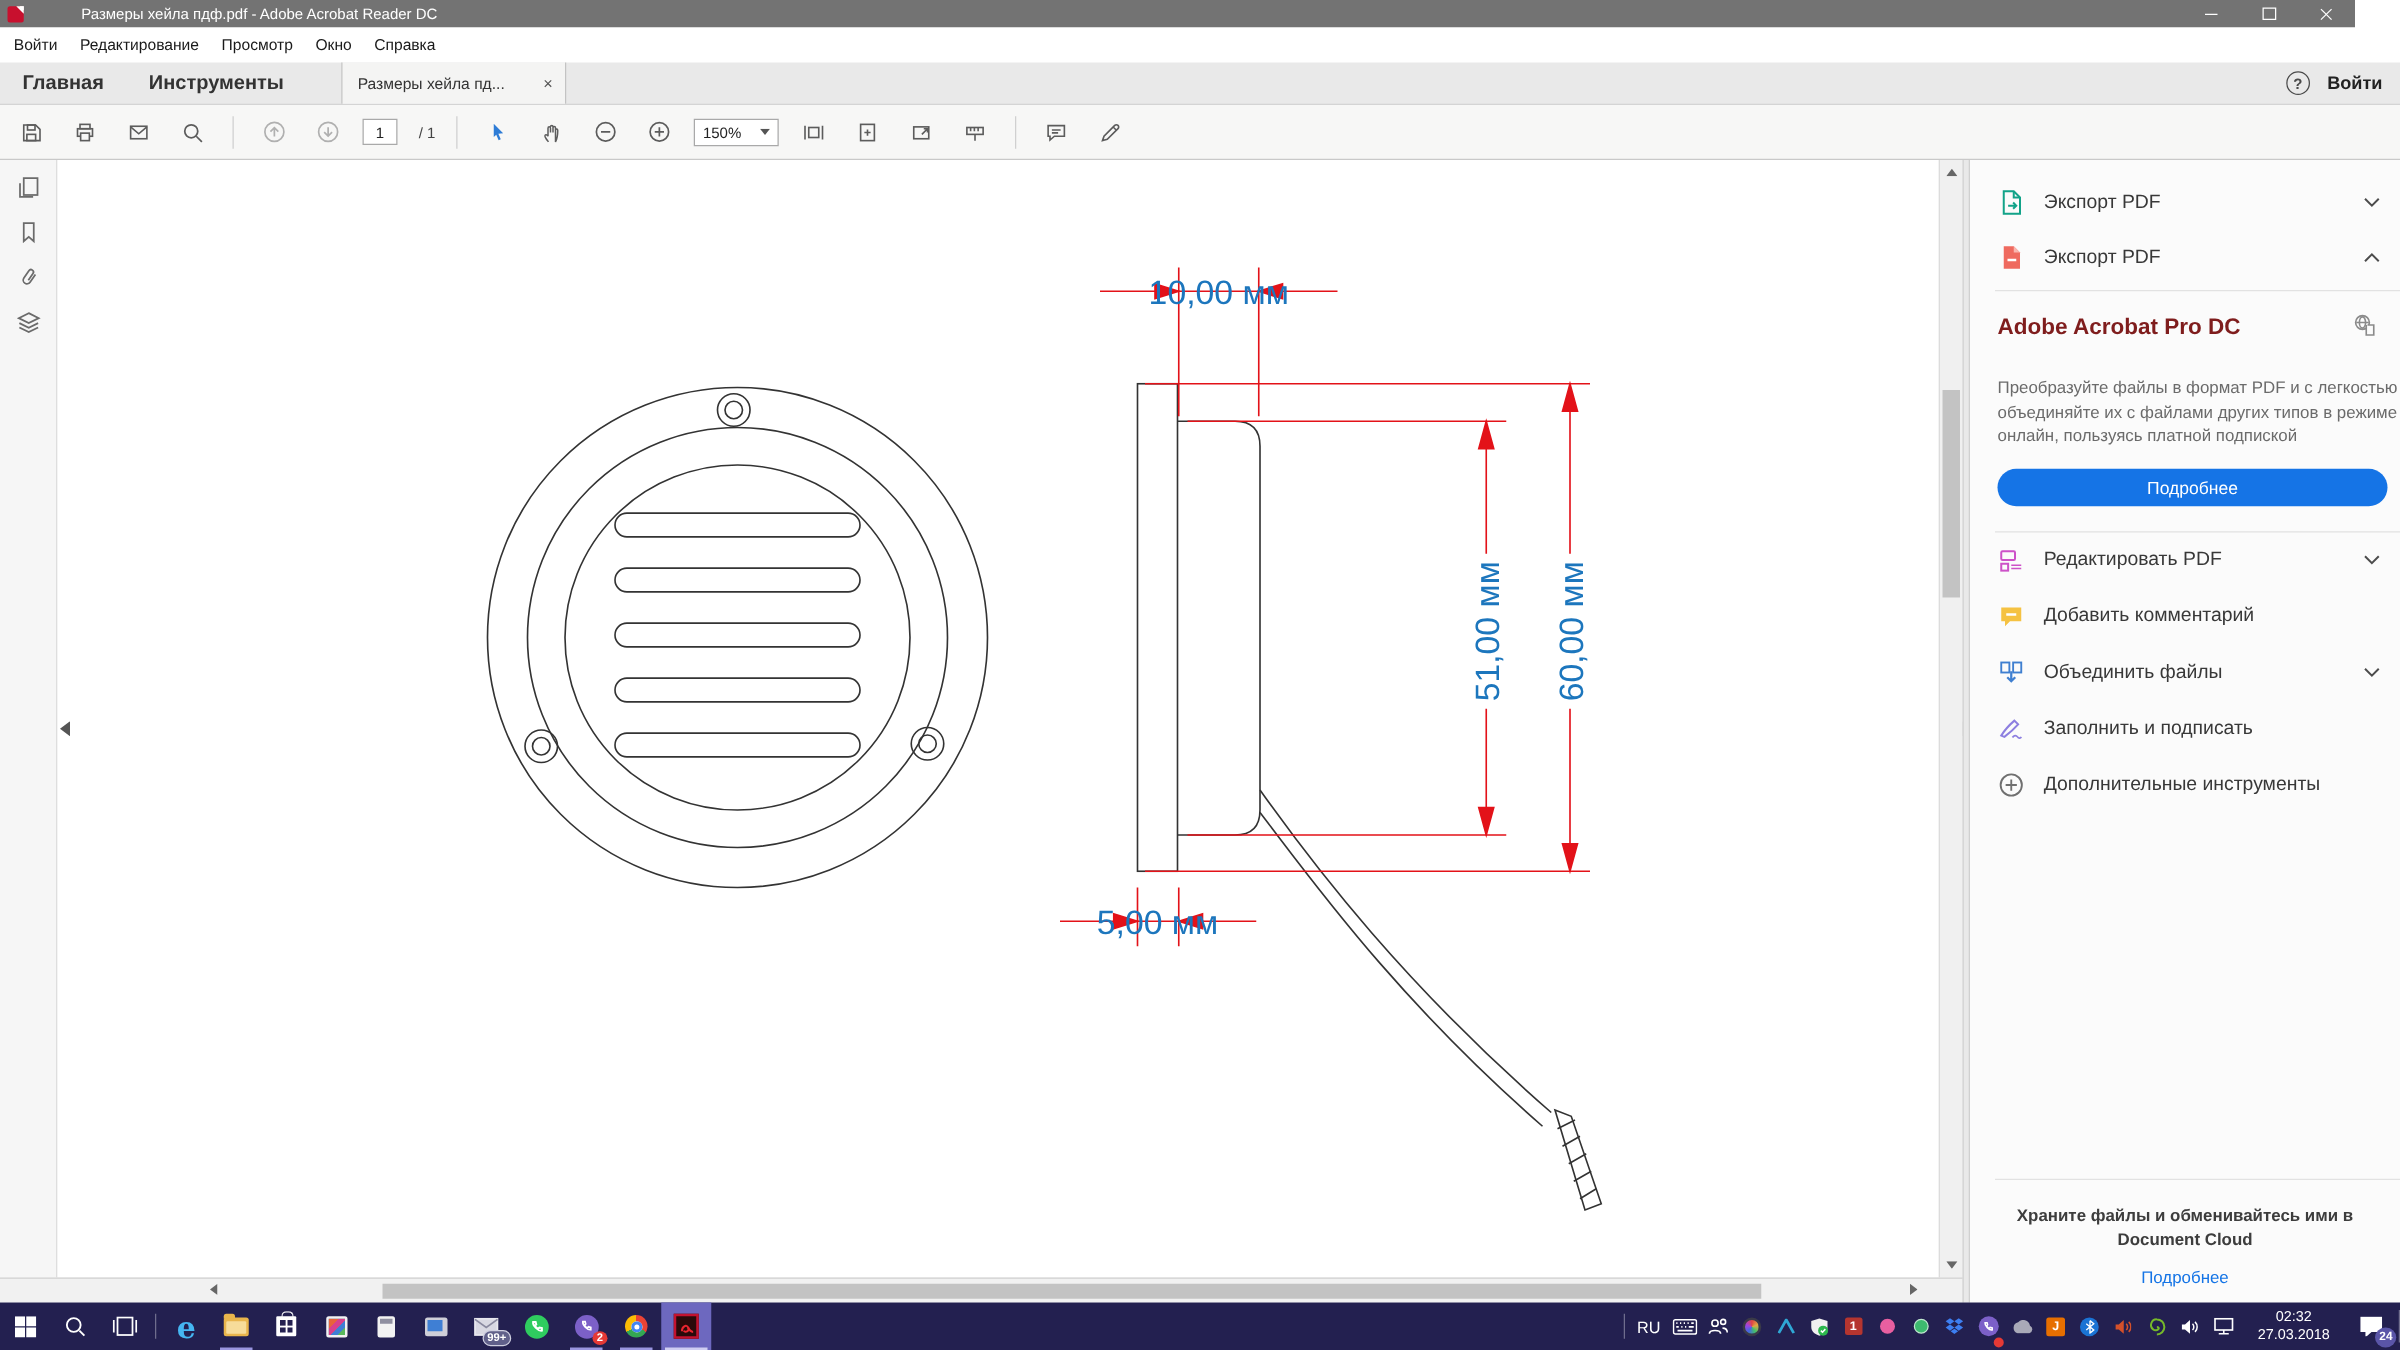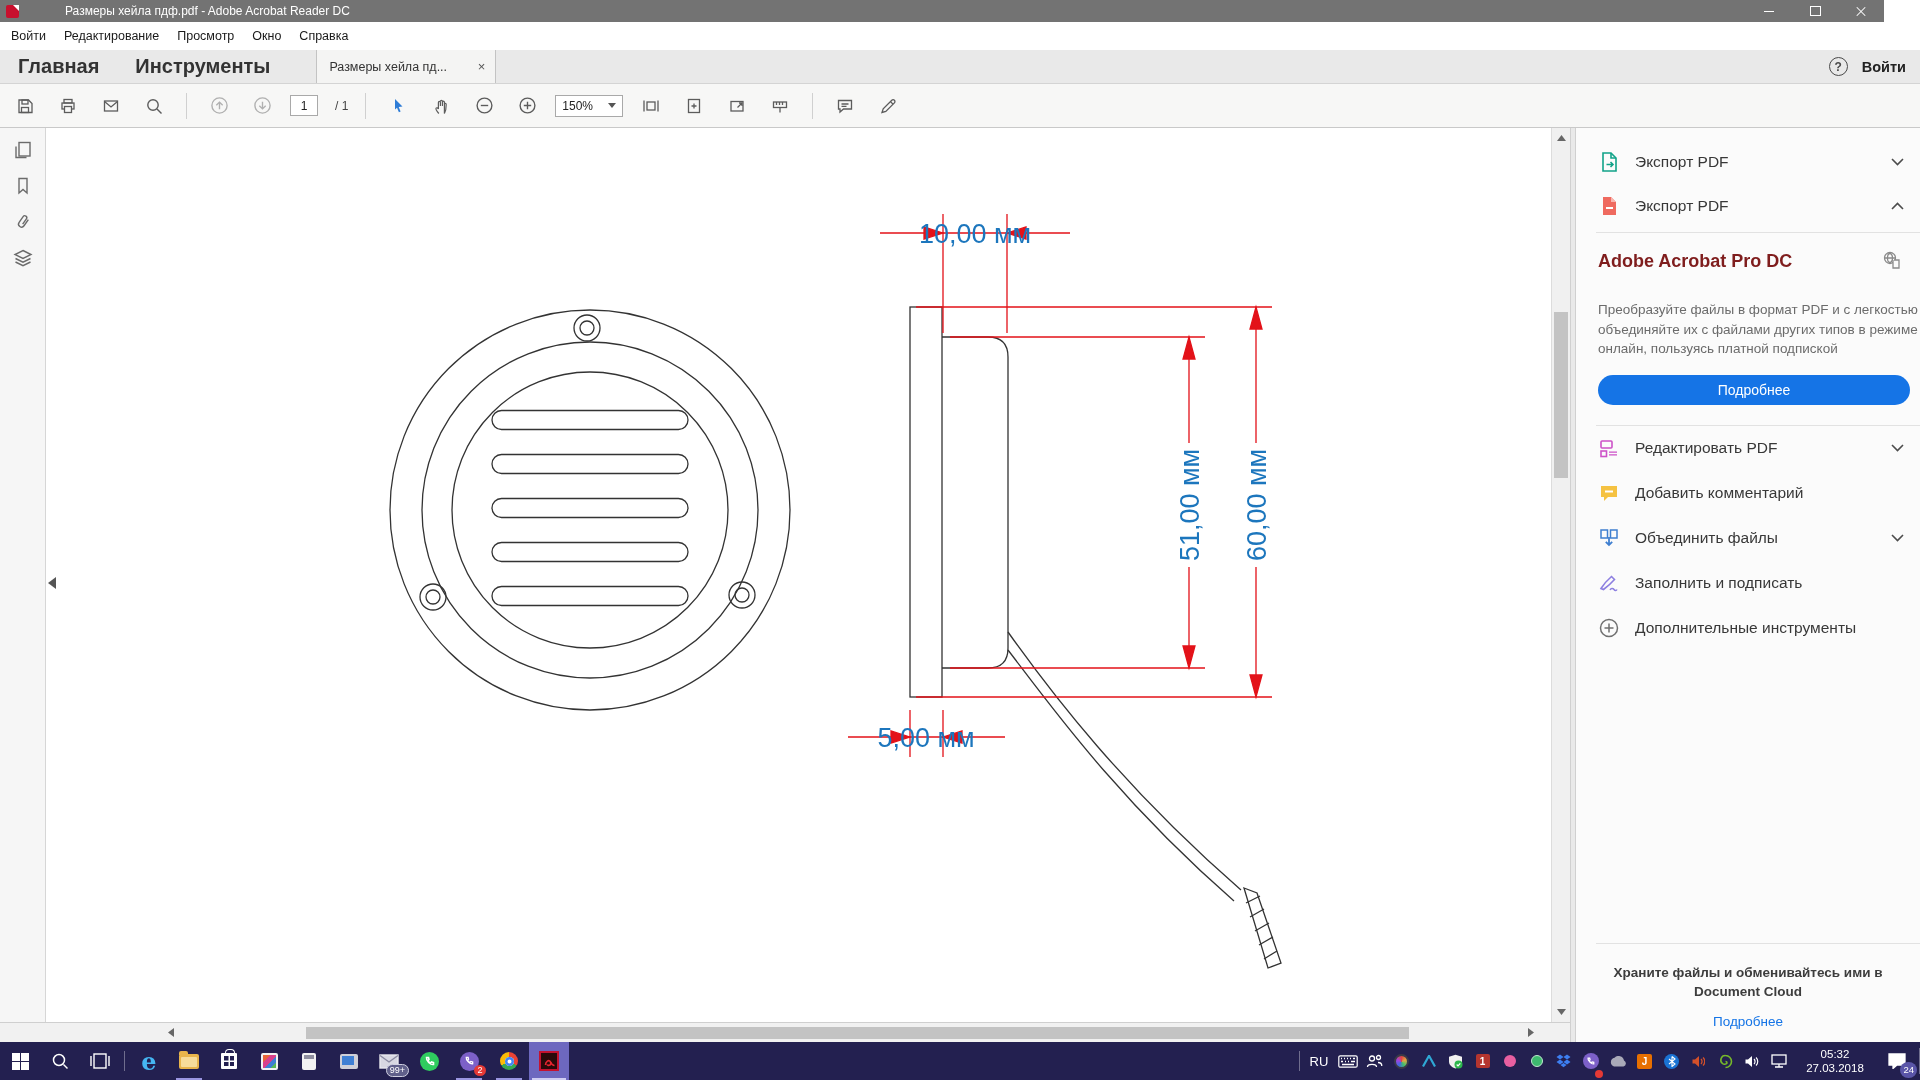--- a/index.html
+++ b/index.html
@@ -16,21 +16,21 @@
   .wc-max::after { content:""; width:9px; height:8px; border:1px solid #fff; }
   .wc-close::before,.wc-close::after { content:""; position:absolute; width:12px; height:1px; background:#fff; }
   .wc-close::before { transform:rotate(45deg); } .wc-close::after { transform:rotate(-45deg); }
 
   
   #menubar { position:absolute; left:0; top:22px; width:1920px; height:28px; background:#ffffff; display:flex; align-items:center; font-size:12.5px; color:#1a1a1a; padding-left:2px; }
   .menu-item { padding:0 9px; height:100%; display:flex; align-items:center; cursor:default; }
 
   
   #tabbar { position:absolute; left:0; top:50px; width:1920px; height:34px; background:#e9e9e9; border-bottom:1px solid #d4d4d4; display:flex; align-items:stretch; font-size:14px; color:#333; }
-  .big-tab { padding:11px 18px; display:flex; align-items:center; font-weight:bold; font-size:20px; }
+  .big-tab { padding:11px 18px; display:flex; align-items:center; font-weight:bold; font-size:16px; }
   #doc-tab { margin-left:28px; width:180px; background:#f4f4f3; border-left:1px solid #c3c3c3; border-right:1px solid #c3c3c3; display:flex; align-items:center; font-size:12.5px; padding:0 8px 0 12px; }
   #doc-tab .tab-label { flex:1; white-space:nowrap; overflow:hidden; }
   #doc-tab .tab-close { color:#555; font-size:13px; padding:0 2px; }
   #tabbar-right { margin-left:auto; display:flex; align-items:center; gap:14px; padding-right:14px; }
   .help-circle { width:19px; height:19px; border:1.5px solid #4a4a4a; border-radius:50%; display:flex; align-items:center; justify-content:center; font-size:12px; color:#4a4a4a; font-weight:bold; }
   #signin { font-weight:bold; font-size:14.5px; color:#222; }
 
   
   #toolbar { position:absolute; left:0; top:84px; width:1920px; height:44px; background:#f7f7f6; border-bottom:1px solid #c9c9c9; display:flex; align-items:center; padding-left:10px; column-gap:13px; }
   .tool { width:30px; height:30px; display:flex; align-items:center; justify-content:center; border-radius:2px; }
@@ -75,21 +75,21 @@
   #foot-text { margin:20px auto 0; width:300px; text-align:center; font-weight:bold; font-size:13.5px; color:#3d3d3d; line-height:1.4; }
   #foot-link { display:block; margin-top:12px; text-align:center; font-size:13.5px; color:#1474e6; text-decoration:none; }
 
   
   #taskbar { position:absolute; left:0; top:1042px; width:1920px; height:38px; background:#232050; display:flex; align-items:stretch; color:#fff; }
   .tb-item { width:40px; display:flex; align-items:center; justify-content:center; position:relative; }
   .tb-item.open::after { content:""; position:absolute; bottom:0; left:7px; right:7px; height:2px; background:#9a95e0; }
   .tb-item.active { background:#6d68bf; }
   .tb-item.active::after { content:""; position:absolute; bottom:0; left:3px; right:3px; height:2px; background:#cfcdf2; }
   .tbdiv { width:1px; background:rgba(255,255,255,.35); margin:9px 4px; }
-  .badge { position:absolute; font-size:9px; font-weight:normal; color:#fff; border-radius:8px; padding:0 3px; line-height:11px;margin-top:24px; }
+  .badge { position:absolute; font-size:9px; font-weight:bold; color:#fff; border-radius:8px; padding:0 3px; line-height:11px;margin-top:24px; }
   #tray { margin-left:auto; display:flex; align-items:stretch; }
   .tray-item { width:27px; display:flex; align-items:center; justify-content:center; position:relative; font-size:13px; }
   #lang { font-size:13px; width:30px; }
   #clock { width:84px; display:flex; flex-direction:column; align-items:center; justify-content:center; font-size:11.5px; line-height:1.25; }
   .edge-e { color:#45b6f2; font-size:24px; font-weight:bold; font-family:"DejaVu Serif",serif; }
   .folder-ic { width:20px; height:15px; background:#e9b54c; border-radius:2px; position:relative; }
   .folder-ic::before { content:""; position:absolute; left:0; top:-3px; width:9px; height:4px; background:#e9b54c; border-radius:2px 2px 0 0; }
   .folder-ic::after { content:""; position:absolute; left:2px; top:3px; right:2px; bottom:2px; background:#f7dc9a; border-radius:1px; }
   .photos-ic { width:17px; height:17px; border-radius:2px; background:linear-gradient(135deg,#e8633a 0 30%,#d8408c 0 55%,#3f7fd4 0 78%,#58b85c 0 100%); border:2px solid #f2f2f2; }
   .chrome-ic { width:18px; height:18px; border-radius:50%; background:conic-gradient(#ea4335 0deg 120deg,#34a853 120deg 240deg,#fbbc05 240deg 360deg); position:relative; }
@@ -627,21 +627,21 @@
             <path d="M9,4 A3.5,3.5 0 0 1 9,9 M11,2.5 A5.5,5.5 0 0 1 11,10.5" stroke="#fff" stroke-width="1.2" fill="none"></path>
           </svg>
       </div>
       <div class="tray-item">
         <svg width="17" height="14" viewBox="0 0 17 14" fill="none" stroke="#fff" stroke-width="1.3">
             <rect x="1" y="1" width="14" height="9"></rect>
             <path d="M8,10 V13 M4,13 H12"></path>
           </svg>
       </div>
       <div id="clock">
-        <span>05:32</span>
+        <span>02:32</span>
         <span>27.03.2018</span>
       </div>
       <div class="tray-item" style="width:40px;">
         <svg width="18" height="16" viewBox="0 0 18 16" fill="none" stroke="#fff" stroke-width="1.3">
             <path d="M1,1 H17 V12 H9 L5,15.5 V12 H1 Z" fill="#fff"></path>
           </svg>
         <span class="badge" style="right:0px; bottom:2px; background:#5a55a8; border-radius:50%; min-width:16px; height:16px; line-height:16px; font-size:9.5px;">24</span>
       </div>
       <div class="tbdiv" style="margin:6px 0 6px 2px;"></div>
     </div>

